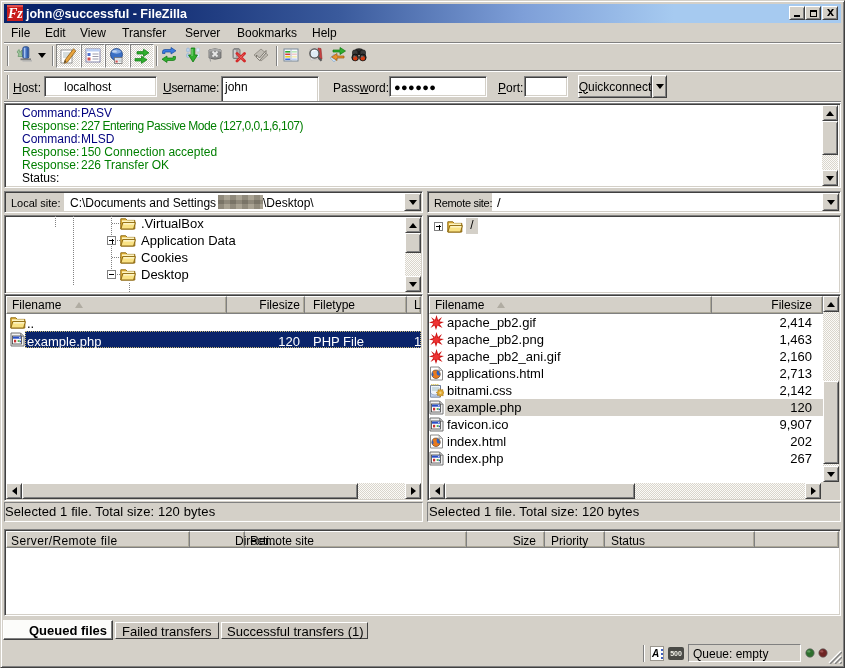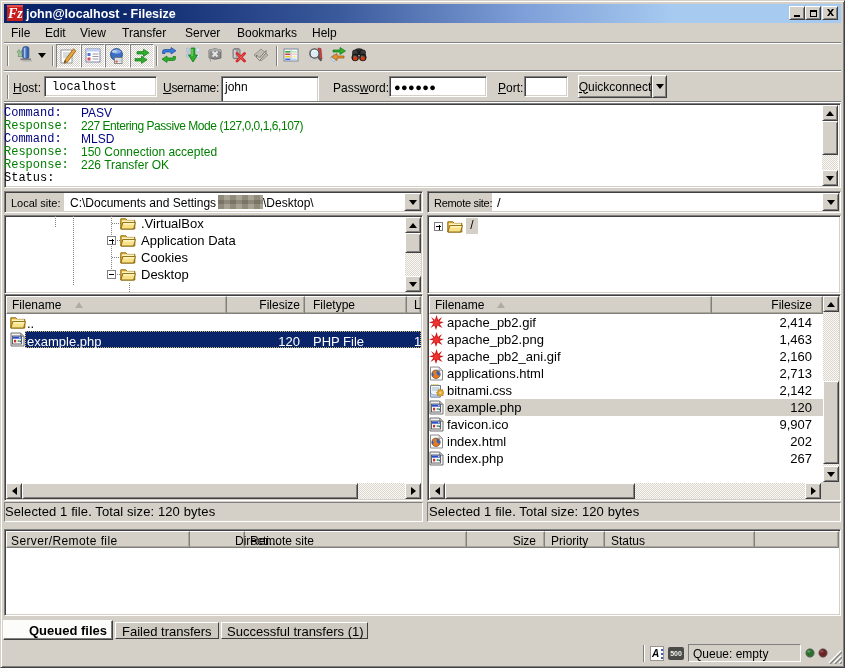--- a/index.html
+++ b/index.html
@@ -77,21 +77,21 @@
 
 <div class="abs" style="left:4px;top:4px;width:837px;height:19px;background:linear-gradient(90deg,#0a246a 0%,#0a246a 12%,#3a5a9c 40%,#7e9fd8 62%,#a6caf0 80%,#a6caf0 100%);"></div>
 <div class="abs" style="left:7px;top:5px;width:16px;height:16px;background:#d12f2f;">
   <svg width="16" height="16" viewBox="0 0 16 16">
     <rect x="0" y="0" width="16" height="16" fill="#c81e1e"></rect>
     <rect x="0" y="0" width="16" height="2" fill="#e05050"></rect>
     <path d="M3 12 L9 3 L12 3 L8 8.5 L11 8.5 L5.5 13 Z" fill="#fff" opacity="0"></path>
     <text x="1" y="13" font-family="Liberation Serif" font-style="italic" font-weight="bold" font-size="14" fill="#fff">Fz</text>
   </svg>
 </div>
-<div class="abs" style="left:26px;top:7px;color:#fff;font-weight:bold;font-size:12.5px;">john@localhost - Filesize</div>
+<div class="abs" style="left:26px;top:7px;color:#fff;font-weight:bold;font-size:12.5px;">john@successful - FileZilla</div>
 <div class="abs r2 ctr" style="left:789px;top:6px;width:16px;height:14px;">
       <div style="width:6px;height:2px;background:#000;margin-top:6px;"></div>
     </div>
 <div class="abs r2 ctr" style="left:805px;top:6px;width:16px;height:14px;">
       <div style="width:7px;height:7px;border:1px solid #000;border-top-width:2px;"></div>
     </div>
 <div class="abs r2 ctr" style="left:822px;top:6px;width:16px;height:14px;">
       <svg width="9" height="8" viewBox="0 0 9 8">
         <path d="M1 0 L3 0 L4.5 2.2 L6 0 L8 0 L5.5 3.5 L8 7 L6 7 L4.5 4.8 L3 7 L1 7 L3.5 3.5 Z" fill="#000"></path>
       </svg>
@@ -248,21 +248,21 @@
  <circle cx="3.4" cy="9.4" r="1" fill="#6a6a6a"></circle>
  <circle cx="11" cy="9.4" r="1" fill="#6a6a6a"></circle>
  <rect x="6.8" y="4" width="2.4" height="4" fill="#1a1a1a"></rect>
 </svg></div>
 
 <div class="abs" style="left:4px;top:70px;width:837px;height:1px;background:#808080;"></div>
 <div class="abs" style="left:4px;top:71px;width:837px;height:1px;background:#fff;"></div>
 <div class="abs grip" style="left:7px;top:75px;height:24px;"></div>
 <div class="abs f12" style="left:13px;top:81px;"><span class="u">H</span>ost:</div>
 <div class="abs s2 white" style="left:44px;top:76px;width:113px;height:21px;">
-      <div class="f12" style="margin:3px 0 0 7px;font-family:Liberation Mono, monospace;">localhost</div>
+      <div class="f12" style="margin:3px 0 0 19px;">localhost</div>
     </div>
 <div class="abs f12" style="left:163px;top:81px;letter-spacing:-0.3px;"><span class="u">U</span>sername:</div>
 <div class="abs s2 white" style="left:221px;top:76px;width:98px;height:34px;">
       <div class="f12" style="margin:3px 0 0 3px;">john</div>
     </div>
 <div class="abs f12" style="left:333px;top:81px;">Pass<span class="u">w</span>ord:</div>
 <div class="abs s2 white" style="left:389px;top:76px;width:98px;height:21px;">
       <div style="margin:4px 0 0 4px;letter-spacing:0.4px;font-size:11px;">●●●●●●</div>
     </div>
 <div class="abs f12" style="left:498px;top:81px;"><span class="u">P</span>ort:</div>
@@ -270,21 +270,21 @@
 <div class="abs r2 ctr f12" style="left:578px;top:75px;width:74px;height:23px;">
       <span><span class="u">Q</span>uickconnect</span>
     </div>
 <div class="abs r2 ctr" style="left:652px;top:75px;width:15px;height:23px;">
       <div class="ad"></div>
     </div>
 <div class="abs" style="left:4px;top:101px;width:837px;height:1px;background:#808080;"></div>
 <div class="abs" style="left:4px;top:102px;width:837px;height:1px;background:#fff;"></div>
 
 <div class="abs s2 white" style="left:4px;top:103px;width:837px;height:85px;"></div>
-<div class="abs" style="left:4px;top:107px;width:600px;line-height:13px;font-family:Liberation Mono, monospace;">
+<div class="abs" style="left:22px;top:107px;width:600px;line-height:13px;">
   <div><span style="color:#00007f;">Command:</span></div>
   <div><span style="color:#007f00;">Response:</span></div>
   <div><span style="color:#00007f;">Command:</span></div>
   <div><span style="color:#007f00;">Response:</span></div>
   <div><span style="color:#007f00;">Response:</span></div>
   <div><span style="color:#000;">Status:</span></div>
 </div>
 <div class="abs" style="left:81px;top:107px;width:600px;line-height:13px;">
   <div style="color:#00007f;">PASV</div>
   <div style="color:#007f00;letter-spacing:-0.45px;">227 Entering Passive Mode (127,0,0,1,6,107)</div>

